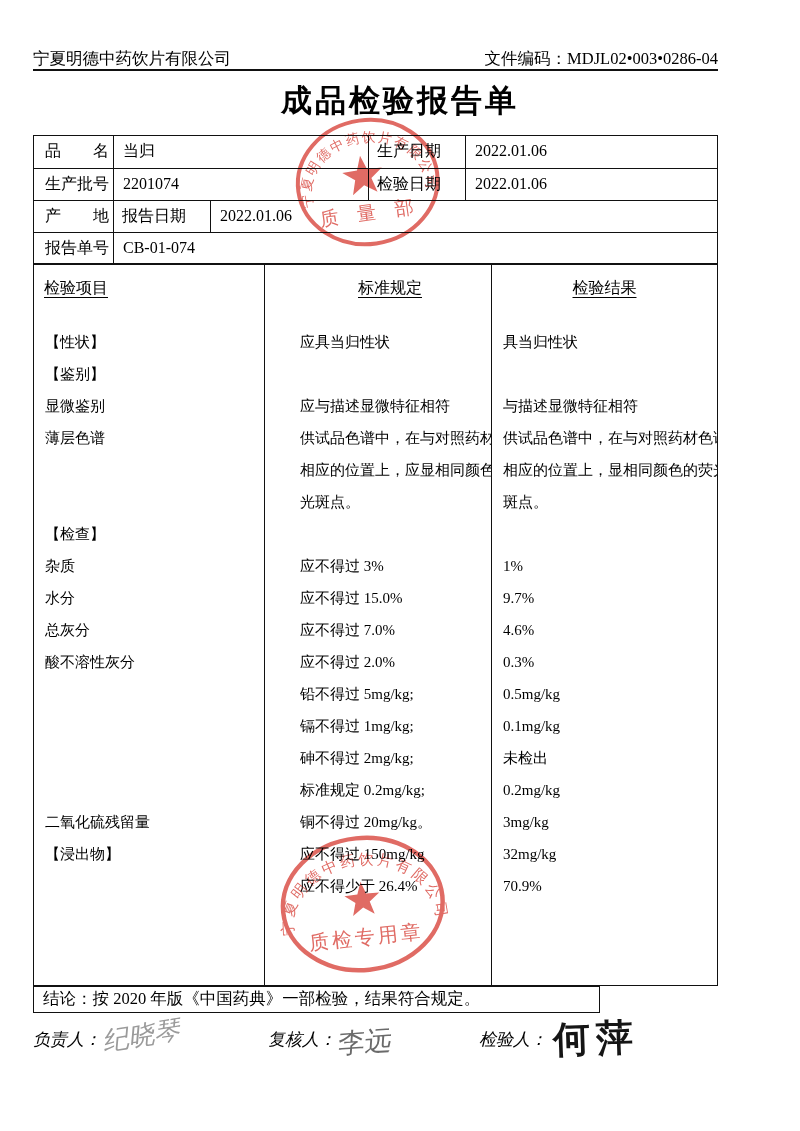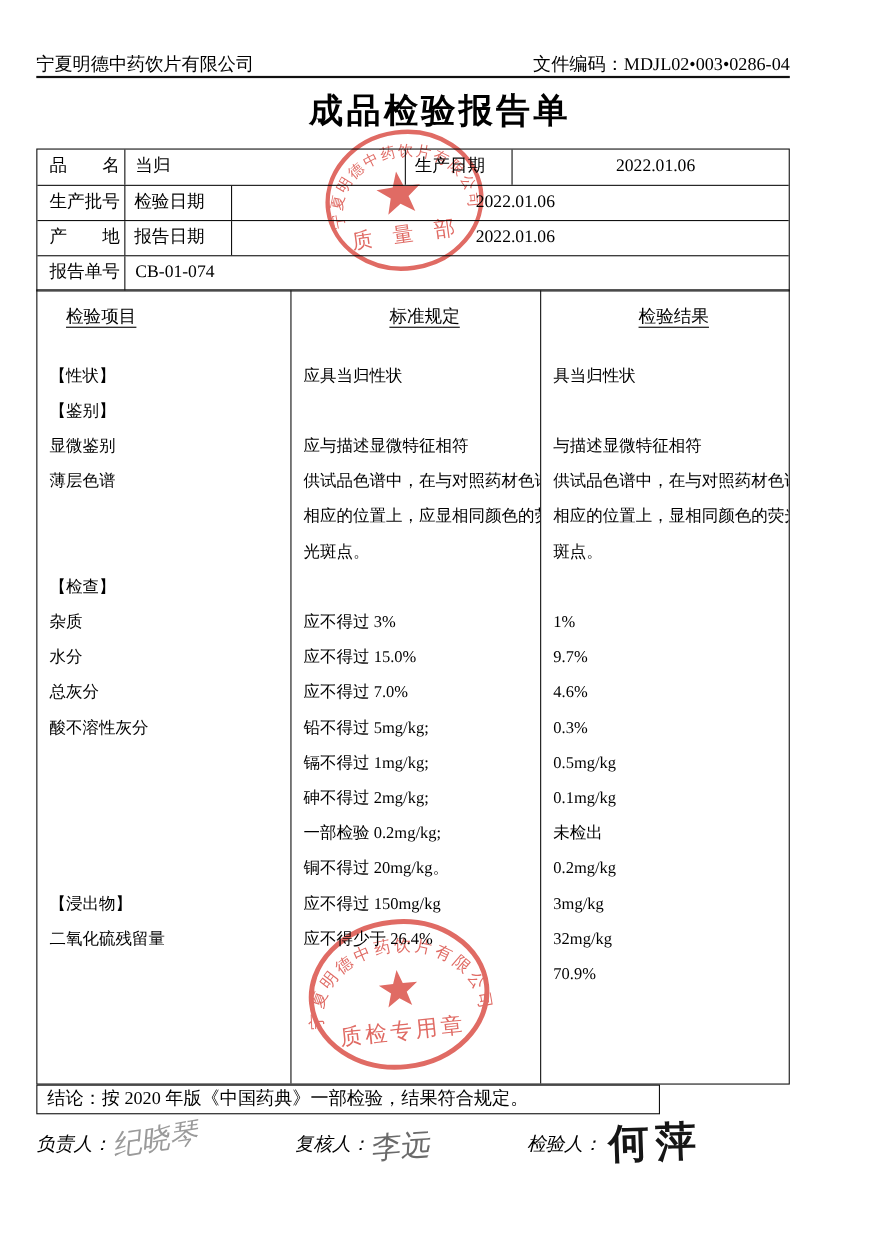--- a/index.html
+++ b/index.html
@@ -13,31 +13,31 @@
              font-size:31px;font-weight:bold;letter-spacing:3px;}
   
   .info-table{position:absolute;left:33px;top:135px;width:685px;border:1.6px solid #111;
               box-sizing:border-box;font-size:16px;}
   .irow{display:flex;height:32px;line-height:30px;box-sizing:border-box;border-top:1.2px solid #111;}
   .irow:first-child{border-top:none;}
   .ic{box-sizing:border-box;overflow:hidden;white-space:pre;}
   .ic.l1{width:80px;padding-left:11px;border-right:1.2px solid #111;}
   .ic.v1{width:255px;padding-left:9px;border-right:1.2px solid #111;}
   .ic.l2{width:97px;padding-left:8px;border-right:1.2px solid #111;}
-  .ic.v2{flex:1;padding-left:9px;text-align:center;}
+  .ic.v2{flex:1;padding-left:9px;}
   .irow.span .v1{flex:1;border-right:none;}
   
   .main-table{position:absolute;left:33px;top:263px;width:685px;height:723px;
               border:1.6px solid #111;box-sizing:border-box;display:flex;}
   .mcol{box-sizing:border-box;overflow:hidden;}
   .mcol.c1{width:230px;}
-  .mcol.c2{width:227px;border-left:1.2px solid #111;}
+  .mcol.c2{width:227px;border-left:1.2px solid #111;padding-left:24px;}
   .mcol.c3{flex:1;border-left:1.2px solid #111;}
   .mhead{height:48px;padding-top:14px;box-sizing:border-box;font-size:16px;}
-  .mhead span{text-decoration:underline;text-underline-offset:4px;margin-left:16px;}
+  .mhead span{text-decoration:underline;text-underline-offset:4px;}
   .mhead.left{padding-left:10px;}
   .mhead.center{text-align:center;}
   .mlines{padding-top:14px;}
   .line{height:32px;line-height:32px;padding-left:11px;font-size:15px;
         white-space:pre;overflow:hidden;}
   
   .conclusion{position:absolute;left:33px;top:986px;width:567px;height:27px;
               border:1.6px solid #111;box-sizing:border-box;line-height:24px;
               padding-left:9px;font-size:16.5px;white-space:pre;}
   
@@ -67,20 +67,21 @@
 
   <div class="info-table">
     <div class="irow">
       <div class="ic l1">品　　名</div>
       <div class="ic v1">当归</div>
       <div class="ic l2">生产日期</div>
       <div class="ic v2">2022.01.06</div>
     </div>
     <div class="irow">
       <div class="ic l1">生产批号</div>
+      <div class="ic v1">2201074</div>
       <div class="ic l2">检验日期</div>
       <div class="ic v2">2022.01.06</div>
     </div>
     <div class="irow">
       <div class="ic l1">产　　地</div>
       <div class="ic l2">报告日期</div>
       <div class="ic v2">2022.01.06</div>
     </div>
     <div class="irow span">
       <div class="ic l1">报告单号</div>
@@ -102,43 +103,44 @@
           <div class="line"></div>
           <div class="line">【检查】</div>
           <div class="line">杂质</div>
           <div class="line">水分</div>
           <div class="line">总灰分</div>
           <div class="line">酸不溶性灰分</div>
           <div class="line"></div>
           <div class="line"></div>
           <div class="line"></div>
           <div class="line"></div>
+          <div class="line">二氧化硫残留量</div>
           <div class="line">【浸出物】</div>
-          <div class="line">二氧化硫残留量</div>
         </div>
     </div>
     <div class="mcol c2">
       <div class="mhead center">
         <span>标准规定</span>
       </div>
       <div class="mlines">
           <div class="line">应具当归性状</div>
           <div class="line"></div>
           <div class="line">应与描述显微特征相符</div>
           <div class="line">供试品色谱中，在与对照药材色谱</div>
           <div class="line">相应的位置上，应显相同颜色的荧</div>
           <div class="line">光斑点。</div>
           <div class="line"></div>
           <div class="line">应不得过 3%</div>
           <div class="line">应不得过 15.0%</div>
           <div class="line">应不得过 7.0%</div>
+          <div class="line">应不得过 2.0%</div>
           <div class="line">铅不得过 5mg/kg;</div>
           <div class="line">镉不得过 1mg/kg;</div>
           <div class="line">砷不得过 2mg/kg;</div>
-          <div class="line">一部检验 0.2mg/kg;</div>
+          <div class="line">标准规定 0.2mg/kg;</div>
           <div class="line">铜不得过 20mg/kg。</div>
           <div class="line">应不得过 150mg/kg</div>
           <div class="line">应不得少于 26.4%</div>
         </div>
     </div>
     <div class="mcol c3">
       <div class="mhead center">
         <span>检验结果</span>
       </div>
       <div class="mlines">

